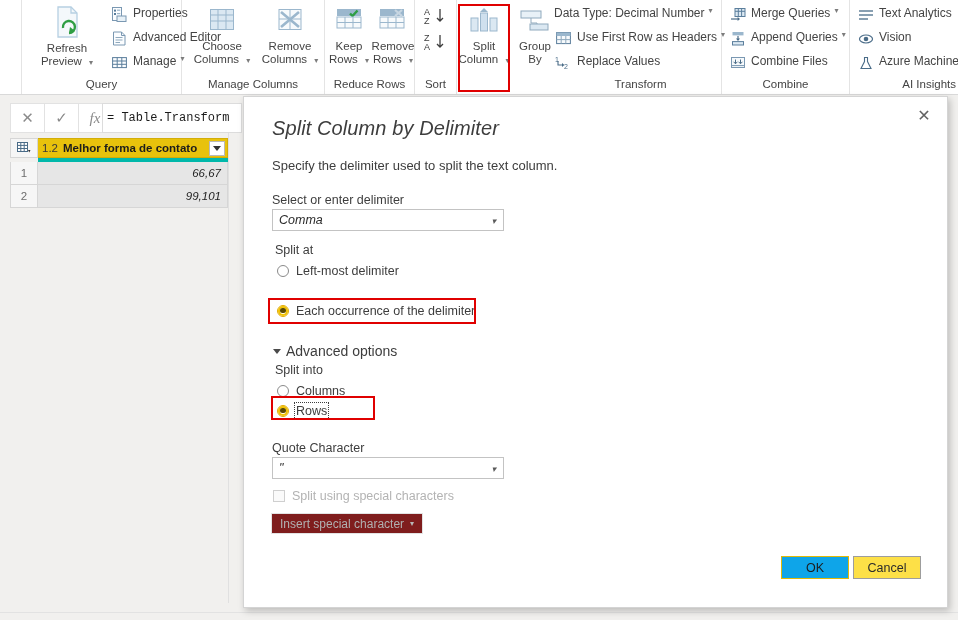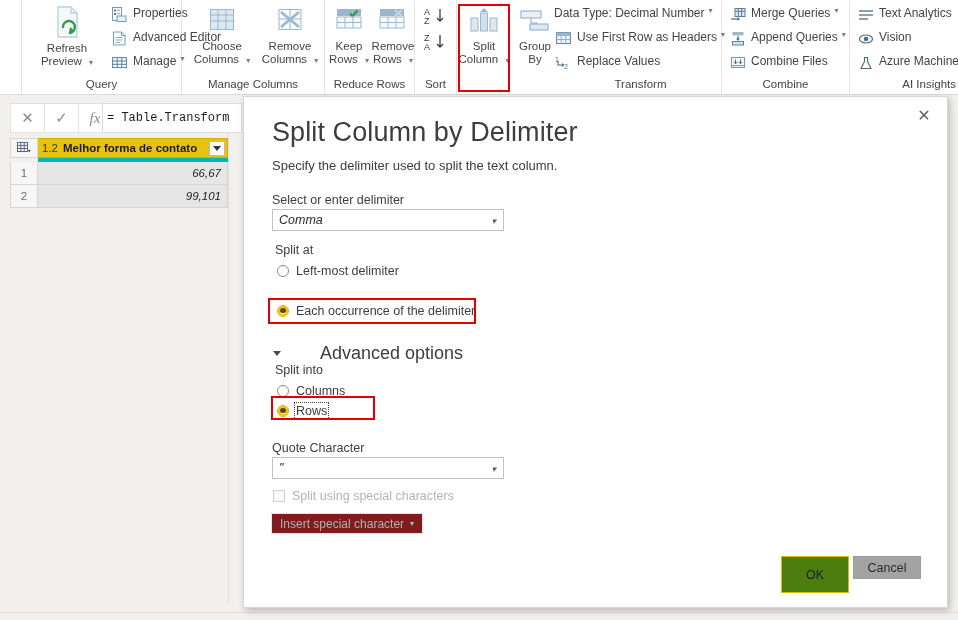--- a/index.html
+++ b/index.html
@@ -107,21 +107,21 @@
     box-shadow: 2px 3px 7px rgba(0,0,0,0.22);
     z-index: 20;
   }
   #dlg-close {
     position: absolute; right: 8px; top: 4px; width: 30px; height: 28px;
     display: flex; align-items: center; justify-content: center;
     font-size: 16px; color: #636363; cursor: default;
   }
   #dlg-title {
     position: absolute; left: 28px; top: 20px;
-    font-size: 27px; color: #3d3d3d; font-weight: normal; letter-spacing: .1px;
+    font-size: 20px; color: #3d3d3d; font-weight: normal; letter-spacing: .1px; font-style: italic;
   }
   #dlg-sub {
     position: absolute; left: 28px; top: 61px;
     font-size: 13px; color: #3d3d3d;
   }
   .f-label {
     position: absolute; font-size: 12.5px; color: #3d3d3d;
   }
   .f-combo {
     position: absolute; height: 22px; background: #fff;
@@ -144,21 +144,21 @@
   .rd.on::after {
     content: ""; position: absolute; left: 2.3px; top: 2.3px;
     width: 5.4px; height: 5.4px; border-radius: 50%; background: #5b4a00;
   }
   .rd.on { box-shadow: inset 0 0 0 2px #f2c300; }
   .focusbox {
     outline: 1px dotted #3d3d3d; outline-offset: 1px;
   }
   #adv-toggle {
     position: absolute; left: 272px; top: 342px;
-    font-size: 18px; color: #3d3d3d; display: flex; align-items: center; cursor: default; gap: 34px;
+    font-size: 14px; color: #3d3d3d; display: flex; align-items: center; cursor: default;
   }
   #adv-toggle .tri {
     width: 0; height: 0; margin-right: 5px;
     border-left: 4px solid transparent; border-right: 4px solid transparent;
     border-top: 5px solid #4a4a4a;
   }
   #chk-row {
     position: absolute; left: 272px; top: 488px;
     display: flex; align-items: center; font-size: 12.5px; color: #b3b3b3; cursor: default;
   }
@@ -166,28 +166,28 @@
     width: 12px; height: 12px; border: 1.4px solid #cfcfcf; background: #fafafa;
     margin-right: 7px; flex: 0 0 12px;
   }
   #insert-btn {
     position: absolute; left: 270px; top: 512px; height: 21px; padding: 0 8px;
     background: #7f1d1d; border: 1px solid #e3e3e3;
     display: flex; align-items: center; font-size: 12px; color: #b0b0b0; cursor: default;
   }
   #insert-btn .caret2 { font-size: 8px; color: #b8b8b8; margin-left: 6px; }
   #btn-ok {
-    position: absolute; left: 537px; top: 459px; width: 68px; height: 37px;
-    background: #4d7c0f; border: 1px solid #e0b908; color: #1d1d1d;
+    position: absolute; left: 537px; top: 459px; width: 68px; height: 23px;
+    background: #0ea5e9; border: 1px solid #e0b908; color: #1d1d1d;
     font-size: 12.5px; display: flex; align-items: center; justify-content: center;
     cursor: default;
   }
   #btn-cancel {
     position: absolute; left: 609px; top: 459px; width: 68px; height: 23px;
-    background: #a3a3a3; border: 1px solid #9d9d9d; color: #2b2b2b;
+    background: #fde047; border: 1px solid #9d9d9d; color: #2b2b2b;
     font-size: 12.5px; display: flex; align-items: center; justify-content: center;
     cursor: default;
   }
   #bottom-edge {
     position: absolute; left: 0; top: 612px; width: 958px; height: 1px; background: #e2e2e2;
   }
 </style>
 </head>
 <body>
 

